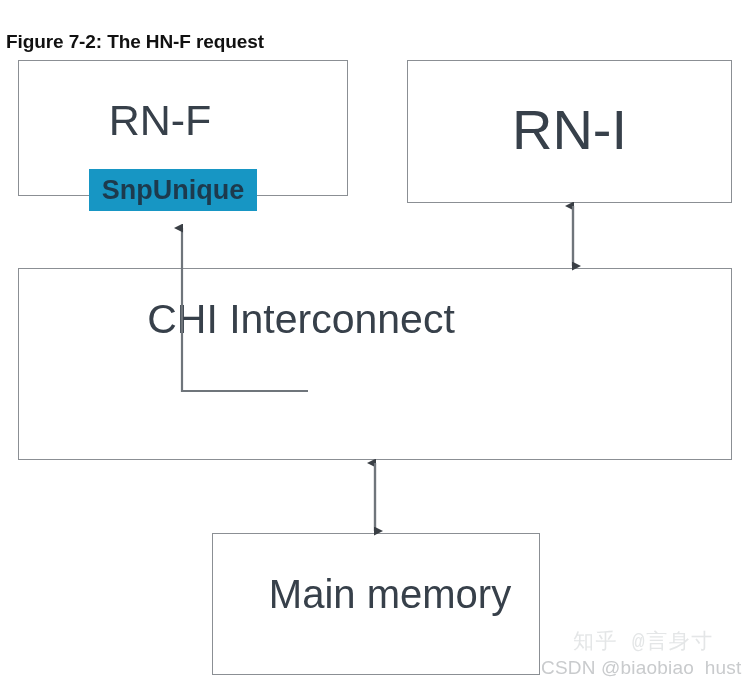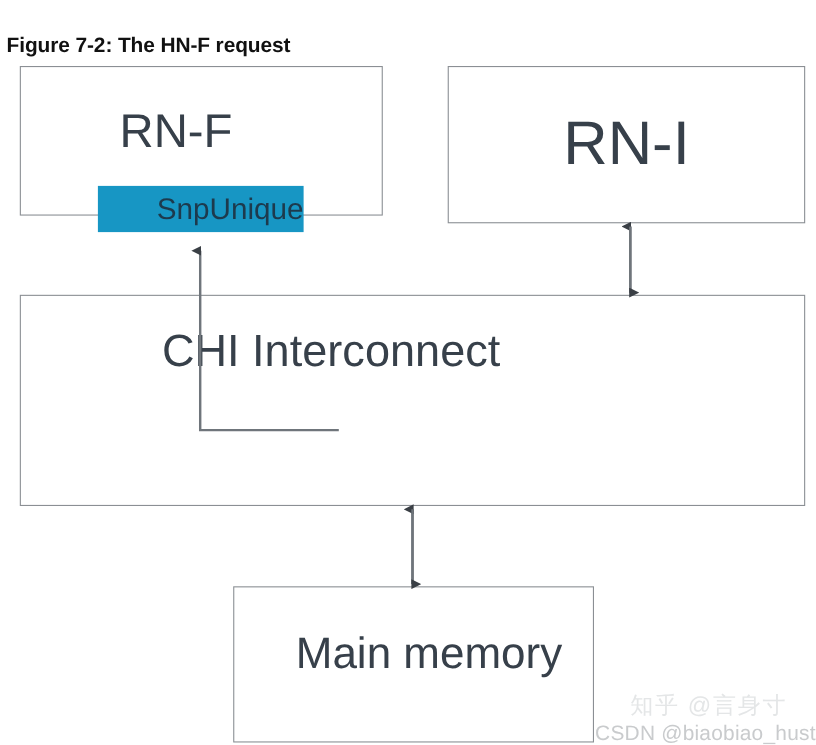--- a/index.html
+++ b/index.html
@@ -61,27 +61,28 @@
     top: 365px;
     font-size: 39px;
     color: #37404a;
   }
 
   
   #chip-snpunique {
     position: absolute;
     left: 89px;
     top: 169px;
-    width: 187px;
+    width: 168px;
     height: 42px;
     background: #1796c4;
     box-sizing: border-box;
     display: flex;
     align-items: center;
-    justify-content: flex-end;
+    justify-content: center;
+    font-weight: bold;
   }
   #chip-snpunique .chip-text {
     font-size: 27px;
     color: #1d3a4d;
     white-space: nowrap;
     line-height: 1;
   }
 
   
   #connectors {
@@ -106,20 +107,21 @@
     color: #c9cbcd;
     letter-spacing: 0.2px;
     margin-top: 12px;
   }
   #watermark-zhihu {
     left: 573px;
     top: 627px;
     font-size: 21px;
     color: #e4e6e7;
     letter-spacing: 1.5px;
+    font-family: Liberation Mono, monospace;
   }
 </style>
 </head>
 <body>
 
 <div id="page">
 
   <div class="fig-title">Figure 7-2: The HN-F request</div>
 
   <div class="dbox" id="box-rnf"></div>

